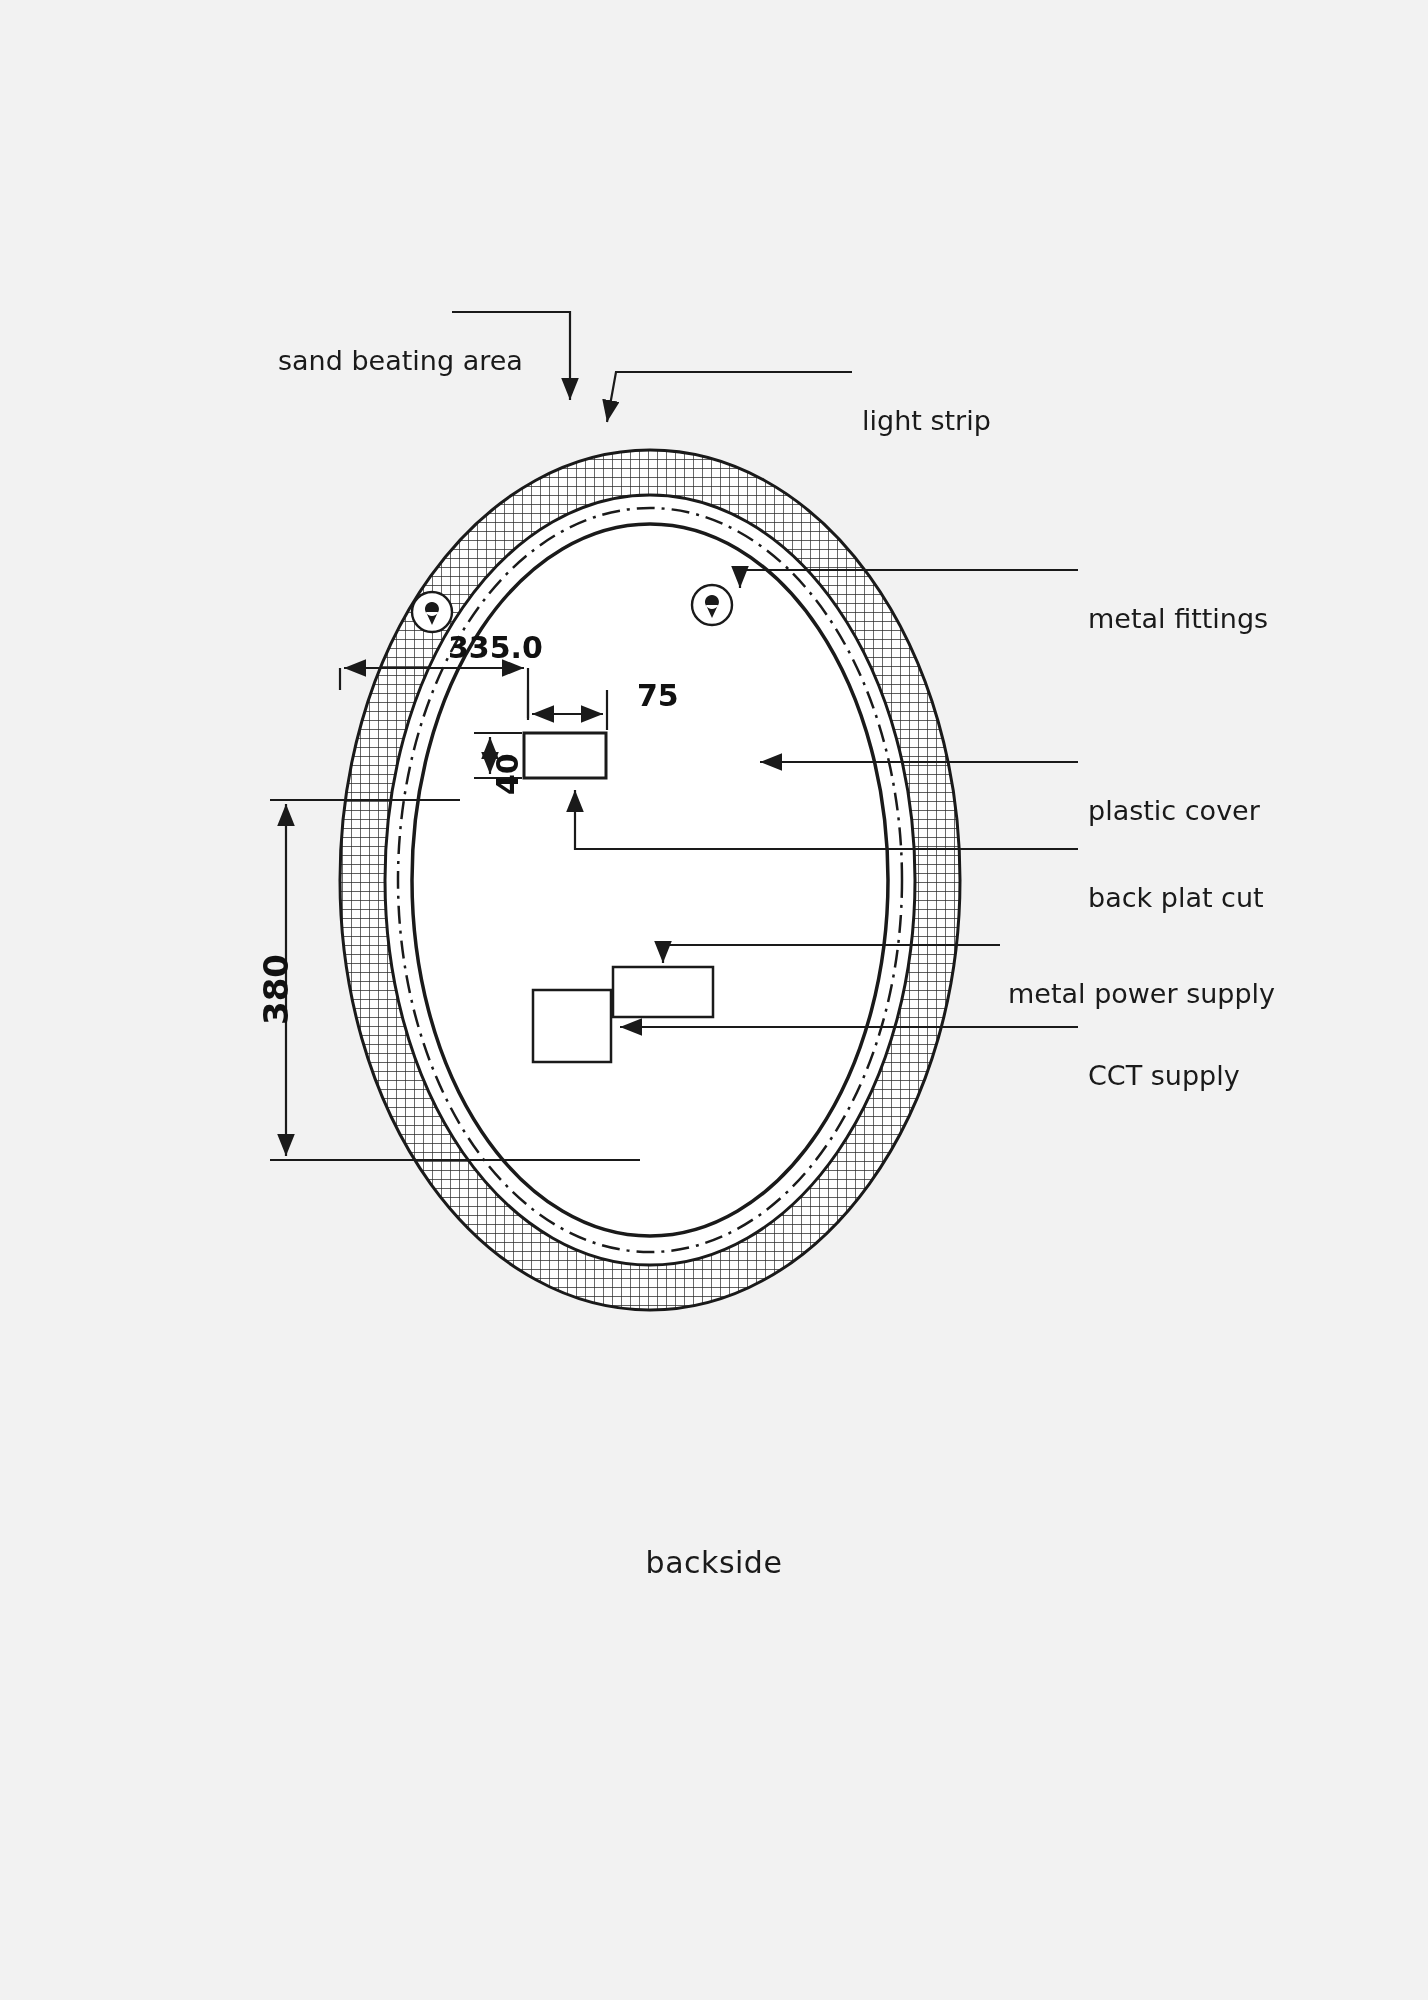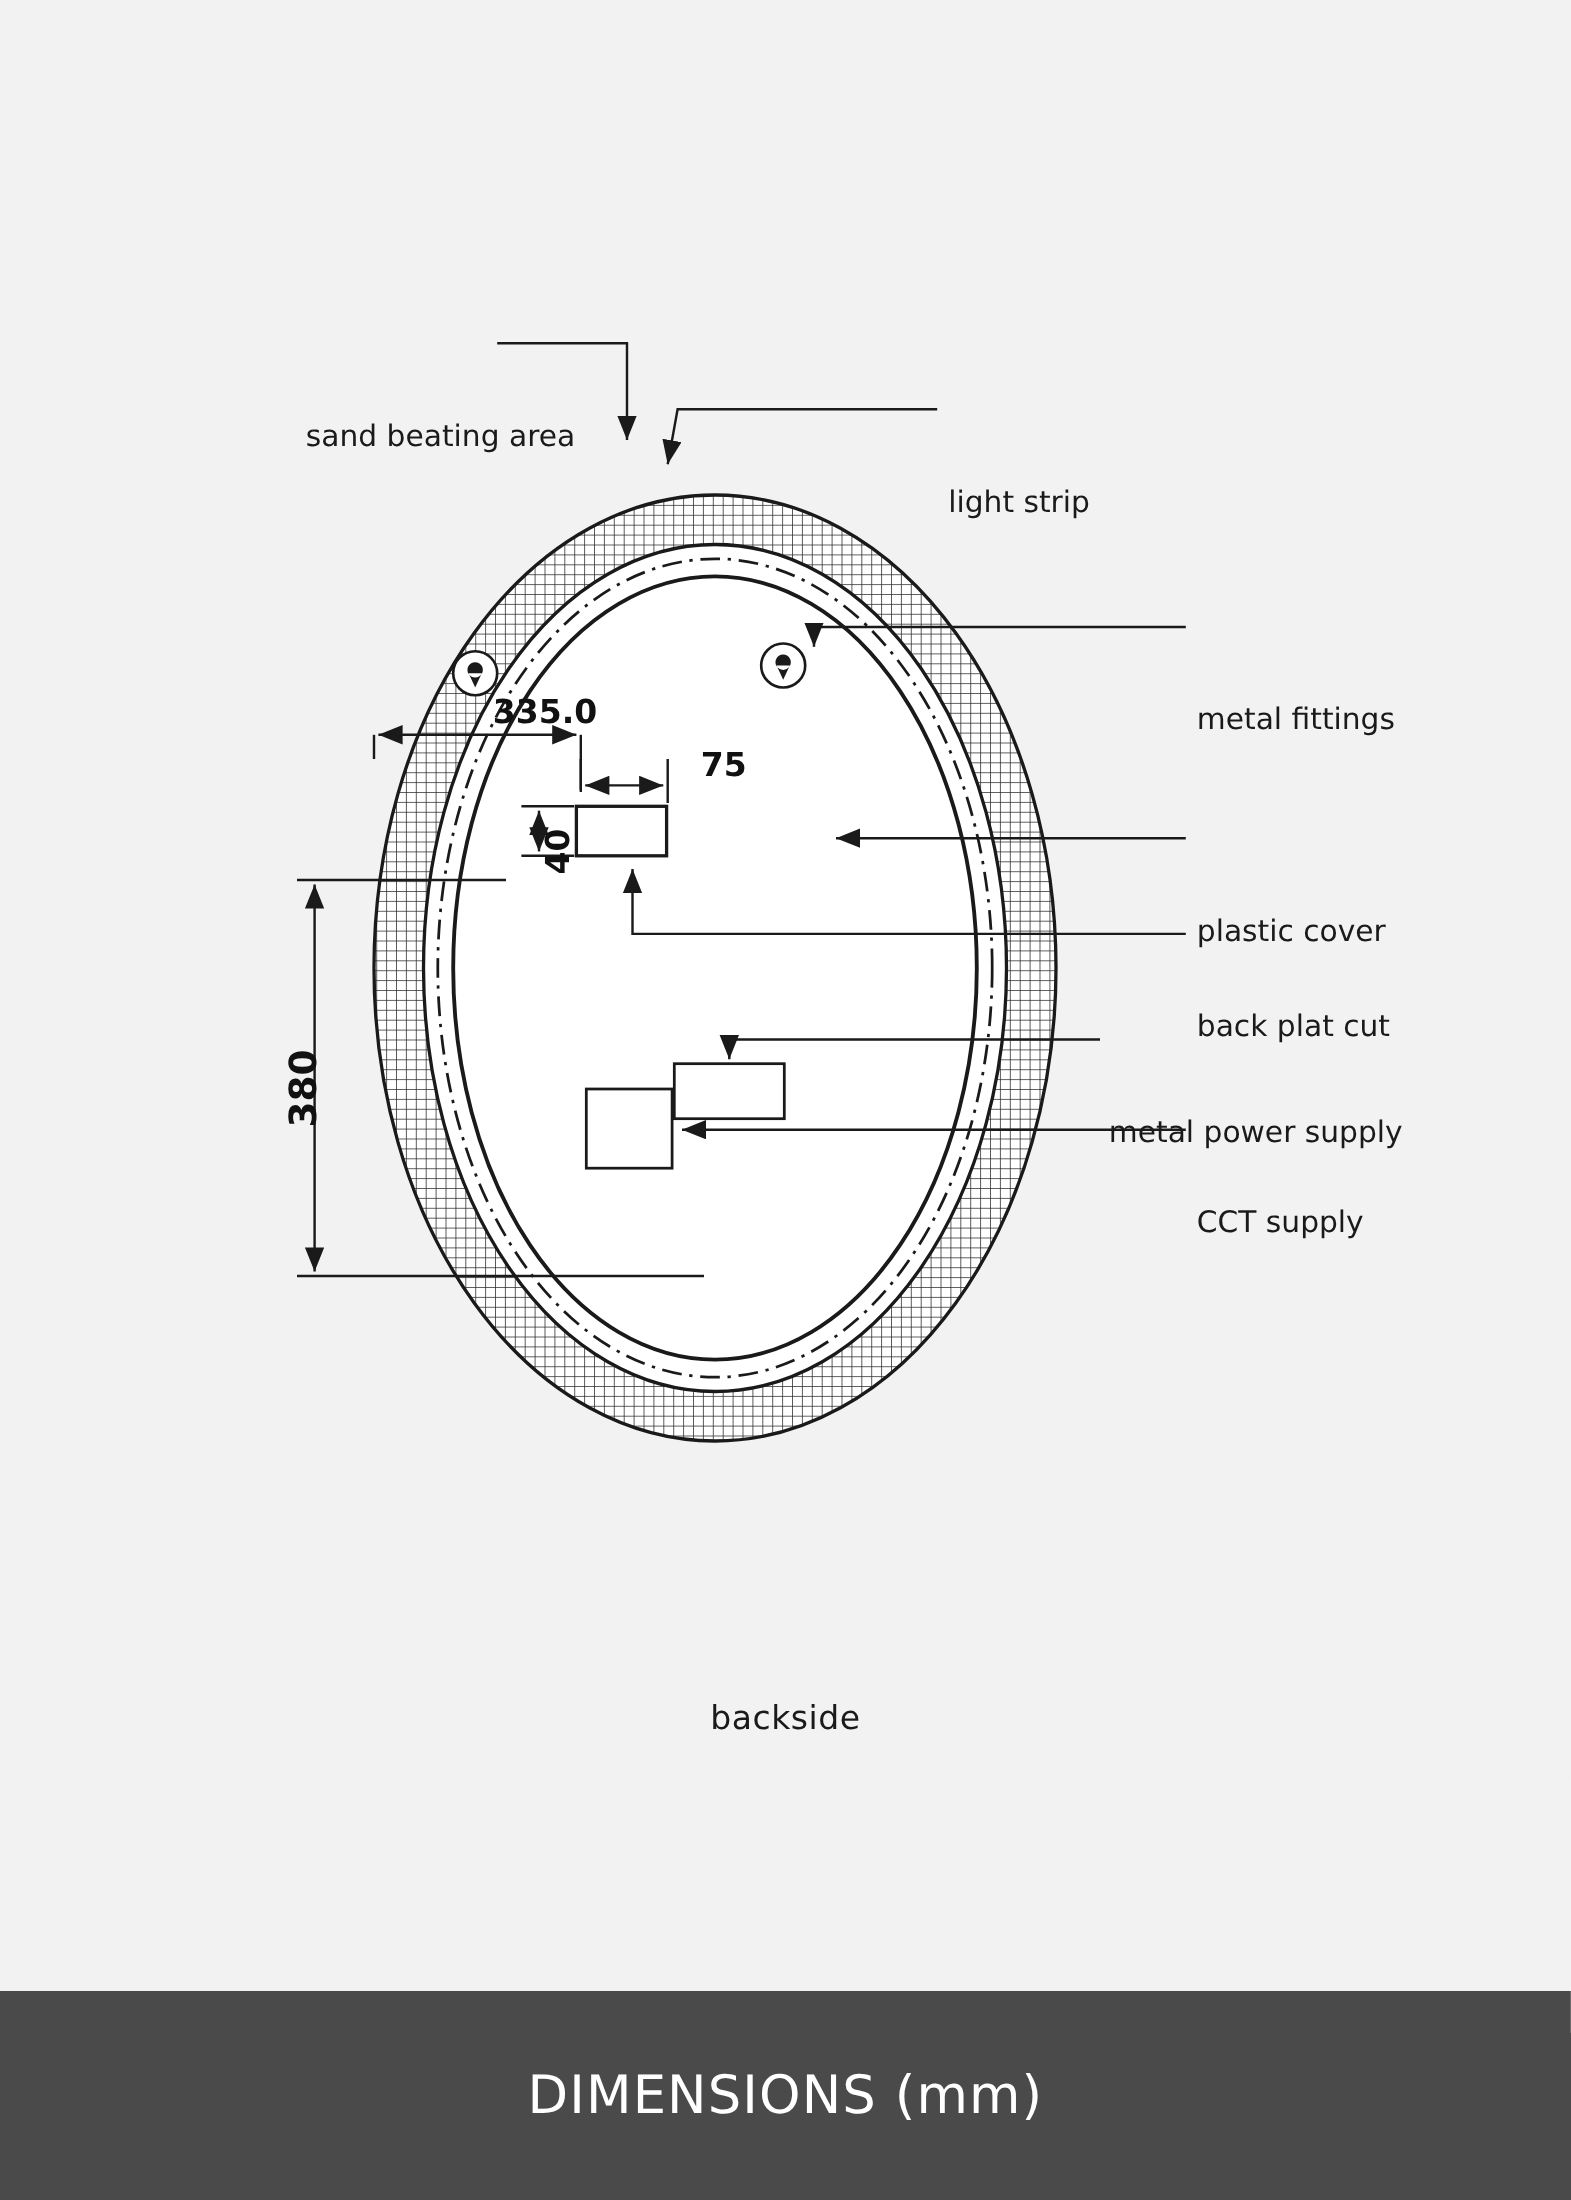--- a/index.html
+++ b/index.html
@@ -30,21 +30,20 @@
     position: absolute;
     left: 0;
     top: 0;
   }
   .label {
     position: absolute;
     font-size: 27px;
     color: #1a1a1a;
     white-space: nowrap;
     font-family: "DejaVu Sans", sans-serif;
-    margin-top: 36px;
   }
   .dim {
     position: absolute;
     font-size: 30px;
     font-weight: bold;
     color: #111111;
     white-space: nowrap;
     font-family: "DejaVu Sans", sans-serif;
   }
   .dim-vert {
@@ -193,17 +192,14 @@
     <div class="label" style="left:1088px; top:1060px;">CCT supply</div>
 
     <div class="dim" style="left:448px; top:630px;">335.0</div>
     <div class="dim" style="left:637px; top:678px;">75</div>
     <div class="dim dim-vert" style="left:490px; top:795px;">40</div>
     <div class="dim dim-vert" style="left:256px; top:1025px; font-size:34px;">380</div>
 
     <div id="caption">backside</div>
   </div>
 
-  <div id="footer-bar">
-    <div id="footer-title">DIMENSIONS (mm)</div>
-  </div>
 
 </div>
 
 </body></html>

